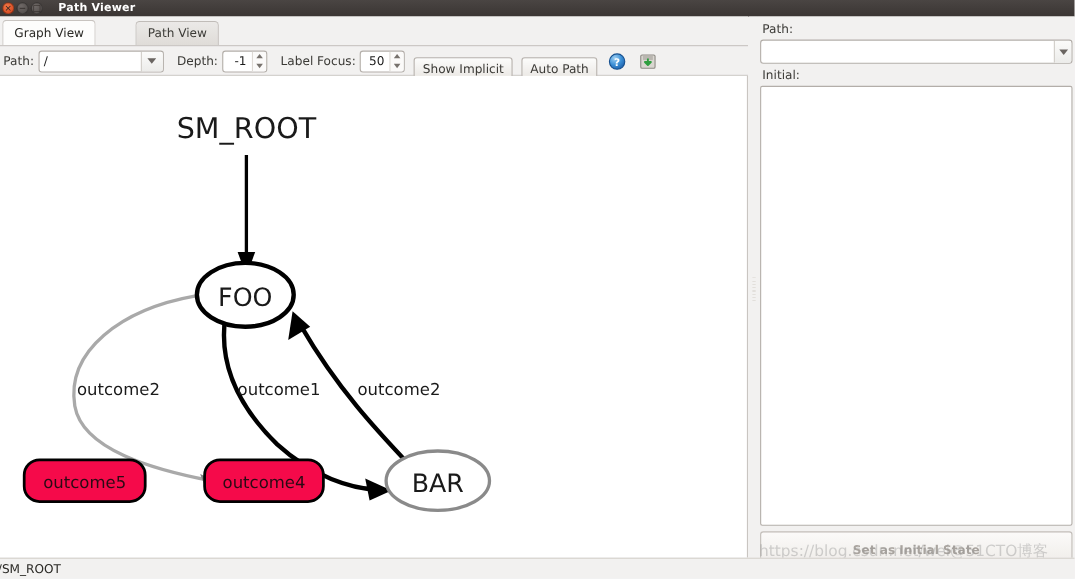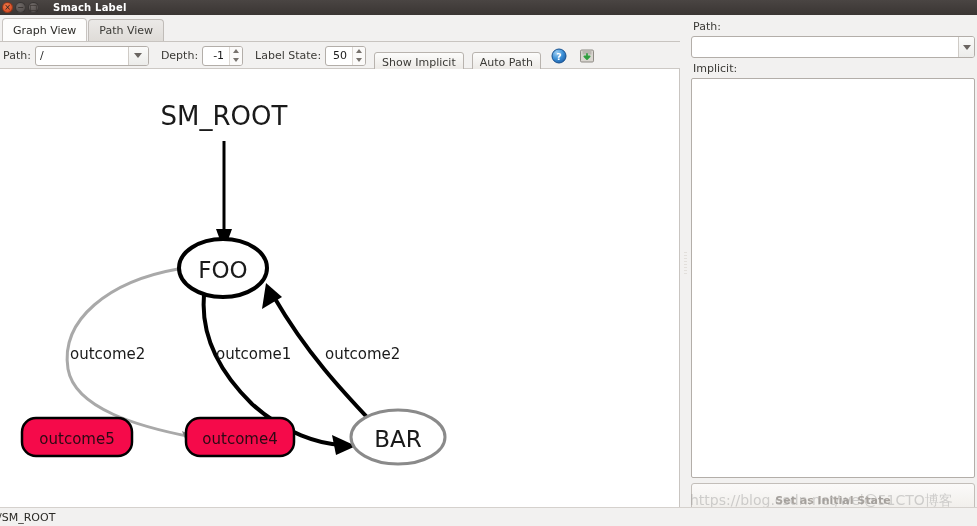--- a/index.html
+++ b/index.html
@@ -41,20 +41,21 @@
     margin-left: 12px; letter-spacing: 0.2px;
   }
 
   
   .tabbar {
     position: absolute; left: 0; top: 15px; width: 680px; height: 27px;
     background: #f2f1f0;
     border-bottom: 1px solid #c8c4c0;
     display: flex; align-items: flex-end;
     padding-left: 2px;
+    gap: 35px;
   }
   .tab {
     height: 22px; padding: 0 10px;
     font-size: 11px; color: #3c3b37;
     display: flex; align-items: center;
     border: 1px solid #c0bcb8;
     border-bottom: none;
     border-radius: 4px 4px 0 0;
     margin-right: 1px;
     background: linear-gradient(#ebe9e7, #dfdcd8);
@@ -268,21 +269,21 @@
   <div class="titlebar">
     <div class="winbtn close">
         <span class="glyph">×</span>
       </div>
     <div class="winbtn min">
         <span class="glyph">−</span>
       </div>
     <div class="winbtn max">
         <span class="glyph">□</span>
       </div>
-    <div class="win-title">Smach Label</div>
+    <div class="win-title">Path Viewer</div>
   </div>
 
   <div class="tabbar">
     <div class="tab active">
       <span>Graph View</span>
     </div>
     <div class="tab">
       <span>Path View</span>
     </div>
   </div>
@@ -302,21 +303,21 @@
       <span class="sbtns">
         <span class="sb">
             <span class="tri-up"></span>
           </span>
         <span class="sb">
             <span class="tri-dn"></span>
           </span>
       </span>
     </div>
 
-    <span class="tb-label" style="margin-left:12px;">Label State:</span>
+    <span class="tb-label" style="margin-left:12px;">Label Focus:</span>
     <div class="spin">
       <span class="sval">50</span>
       <span class="sbtns">
         <span class="sb">
             <span class="tri-up"></span>
           </span>
         <span class="sb">
             <span class="tri-dn"></span>
           </span>
       </span>
@@ -406,21 +407,21 @@
 
   <div class="rpanel">
     <div class="plabel">Path:</div>
     <div class="pcombo">
       <span class="val"></span>
       <span class="arrowbox">
         <span class="caret-down"></span>
       </span>
     </div>
 
-    <div class="plabel">Implicit:</div>
+    <div class="plabel">Initial:</div>
     <div class="textarea"></div>
 
     <div class="pbtn">Set as Initial State</div>
   </div>
 
   <div class="watermark">https://blog.csdn.net/wei@51CTO博客</div>
 
   <div class="statusbar">
     <span class="txt">/SM_ROOT</span>
   </div>

